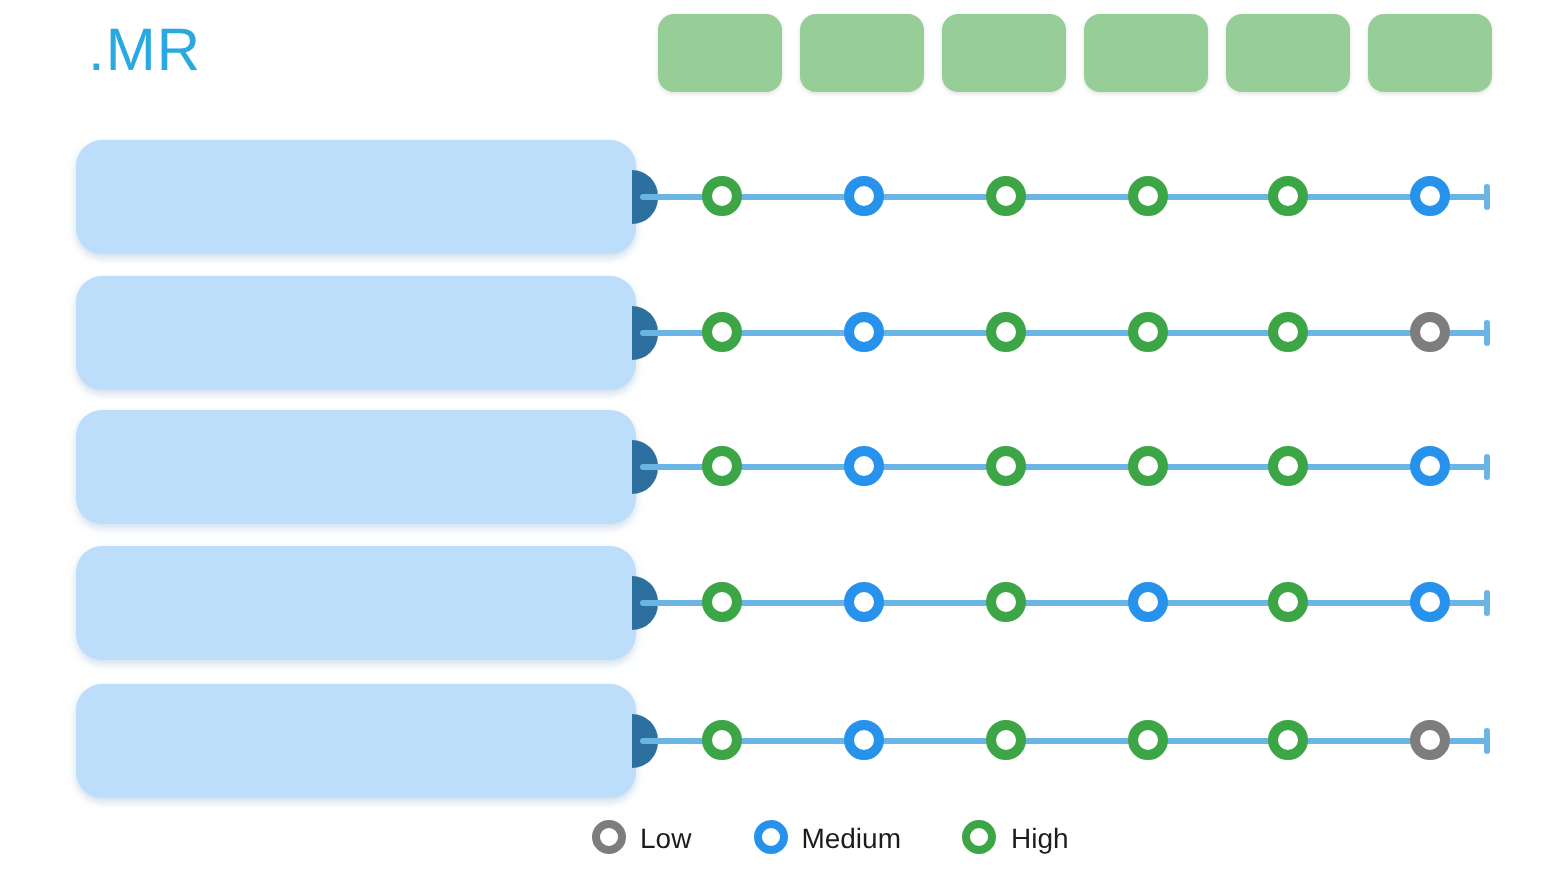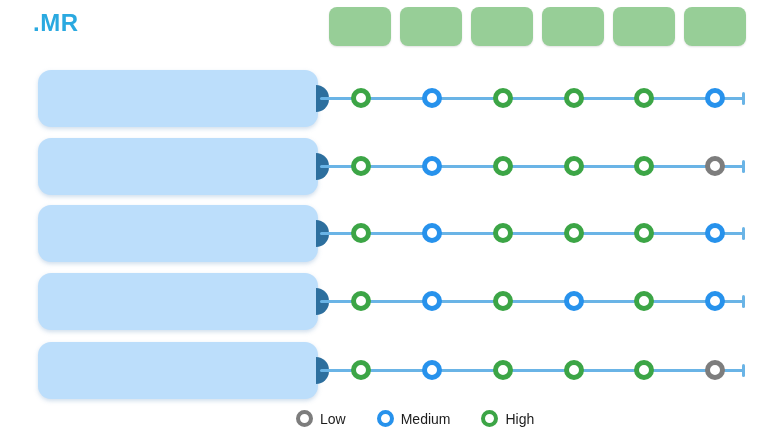--- a/index.html
+++ b/index.html
@@ -6,21 +6,21 @@
   .canvas{
     position:relative;width:780px;height:440px;background:#ffffff;
     font-family:"Liberation Sans",sans-serif;overflow:hidden;
   }
   
   .logo{position:absolute;left:28px;top:8px;display:flex;align-items:flex-start;line-height:1;}
   .logo-fact{
     background:var(--c-logo-bg);color:#ffffff;font-weight:bold;font-size:30px;
     padding:3px 10px 6px 7px;letter-spacing:.5px;
   }
-  .logo-mr{color:var(--c-logo-suffix);font-weight:bold;font-size:24px;margin-left:5px;padding-top:3px;letter-spacing:.5px;}
+  .logo-mr{color:var(--c-logo-suffix);font-weight:normal;font-size:30px;margin-left:16px;padding-top:3px;letter-spacing:.5px;}
   
   .columns{position:absolute;left:329px;top:7px;display:flex;gap:9px;}
   .col-box{
     width:62px;height:39px;background:var(--c-column-box);border-radius:8px;
     box-shadow:0 1px 2px rgba(0,0,0,.12);
     display:flex;align-items:center;justify-content:center;
     font-size:10px;color:#2e5c2e;text-align:center;
   }
   
   .row{position:absolute;left:0;width:780px;height:57px;}

